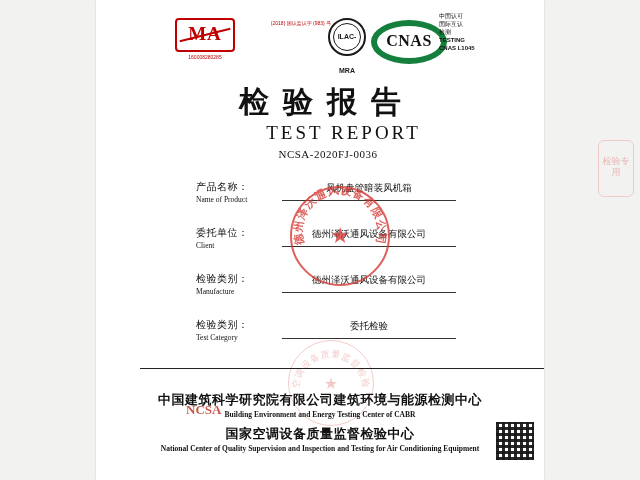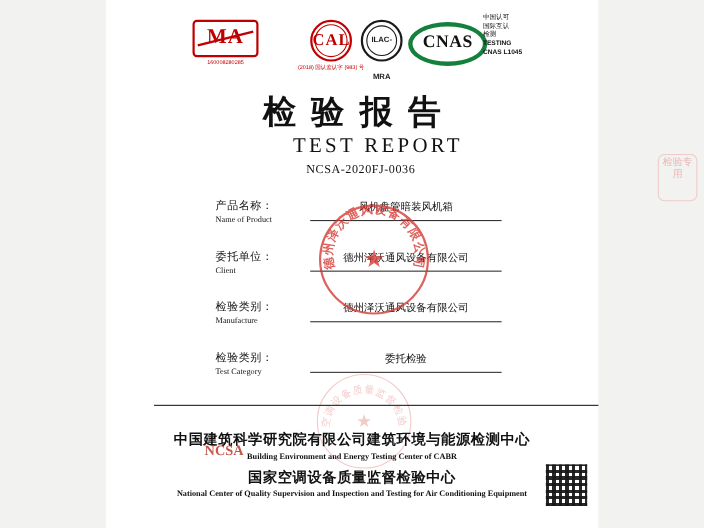--- a/index.html
+++ b/index.html
@@ -127,21 +127,21 @@
   .ilac-circle:before {
     content: "";
     position: absolute;
     left: 3px; top: 3px; right: 3px; bottom: 3px;
     border: 1px solid #1a1a1a;
     border-radius: 50%;
   }
 
   .cnas-oval {
     width: 64px; height: 32px;
-    border: 4px solid #15803d;
+    border: 6px solid #15803d;
     border-radius: 50%;
     color: #111;
     font-family: "Liberation Serif", serif;
     font-weight: bold;
     font-size: 16px;
     line-height: 30px;
     letter-spacing: 0.5px;
     text-align: center;
   }
   .cnas-text {
@@ -298,21 +298,21 @@
     top: 140px;
     width: 34px; height: 40px;
     border: 1.4px solid #ecb3b0;
     border-radius: 6px;
     opacity: 0.6;
     color: #e2918d;
     font-family: "Liberation Serif", serif;
     font-size: 9px;
     line-height: 11px;
     text-align: center;
-    padding-top: 1px;
+    padding-top: 15px;
     pointer-events: none;
   }
 
   
   .footer-rule {
     position: absolute;
     left: 140px;
     right: 96px;
     top: 368px;
     border-top: 1.1px solid #222;
@@ -392,23 +392,20 @@
 
     <div class="logo" style="left:0px; top:6px;">
       <div class="ma-box">
         <span>MA</span>
         <span class="slash"></span>
       </div>
       <div class="logo-cap">160008280285</div>
     </div>
 
     <div class="logo" style="left:78px; top:6px; width:96px;">
-      <div class="cal-circle">
-        <span>CAL</span>
-      </div>
       <div class="logo-cap">(2018) 国认监认字 (983) 号</div>
     </div>
 
     <div class="logo" style="left:146px; top:6px; width:52px;">
       <div class="ilac-circle">
         <span>ILAC-MRA</span>
       </div>
     </div>
 
     <div class="logo" style="left:196px; top:8px;">

